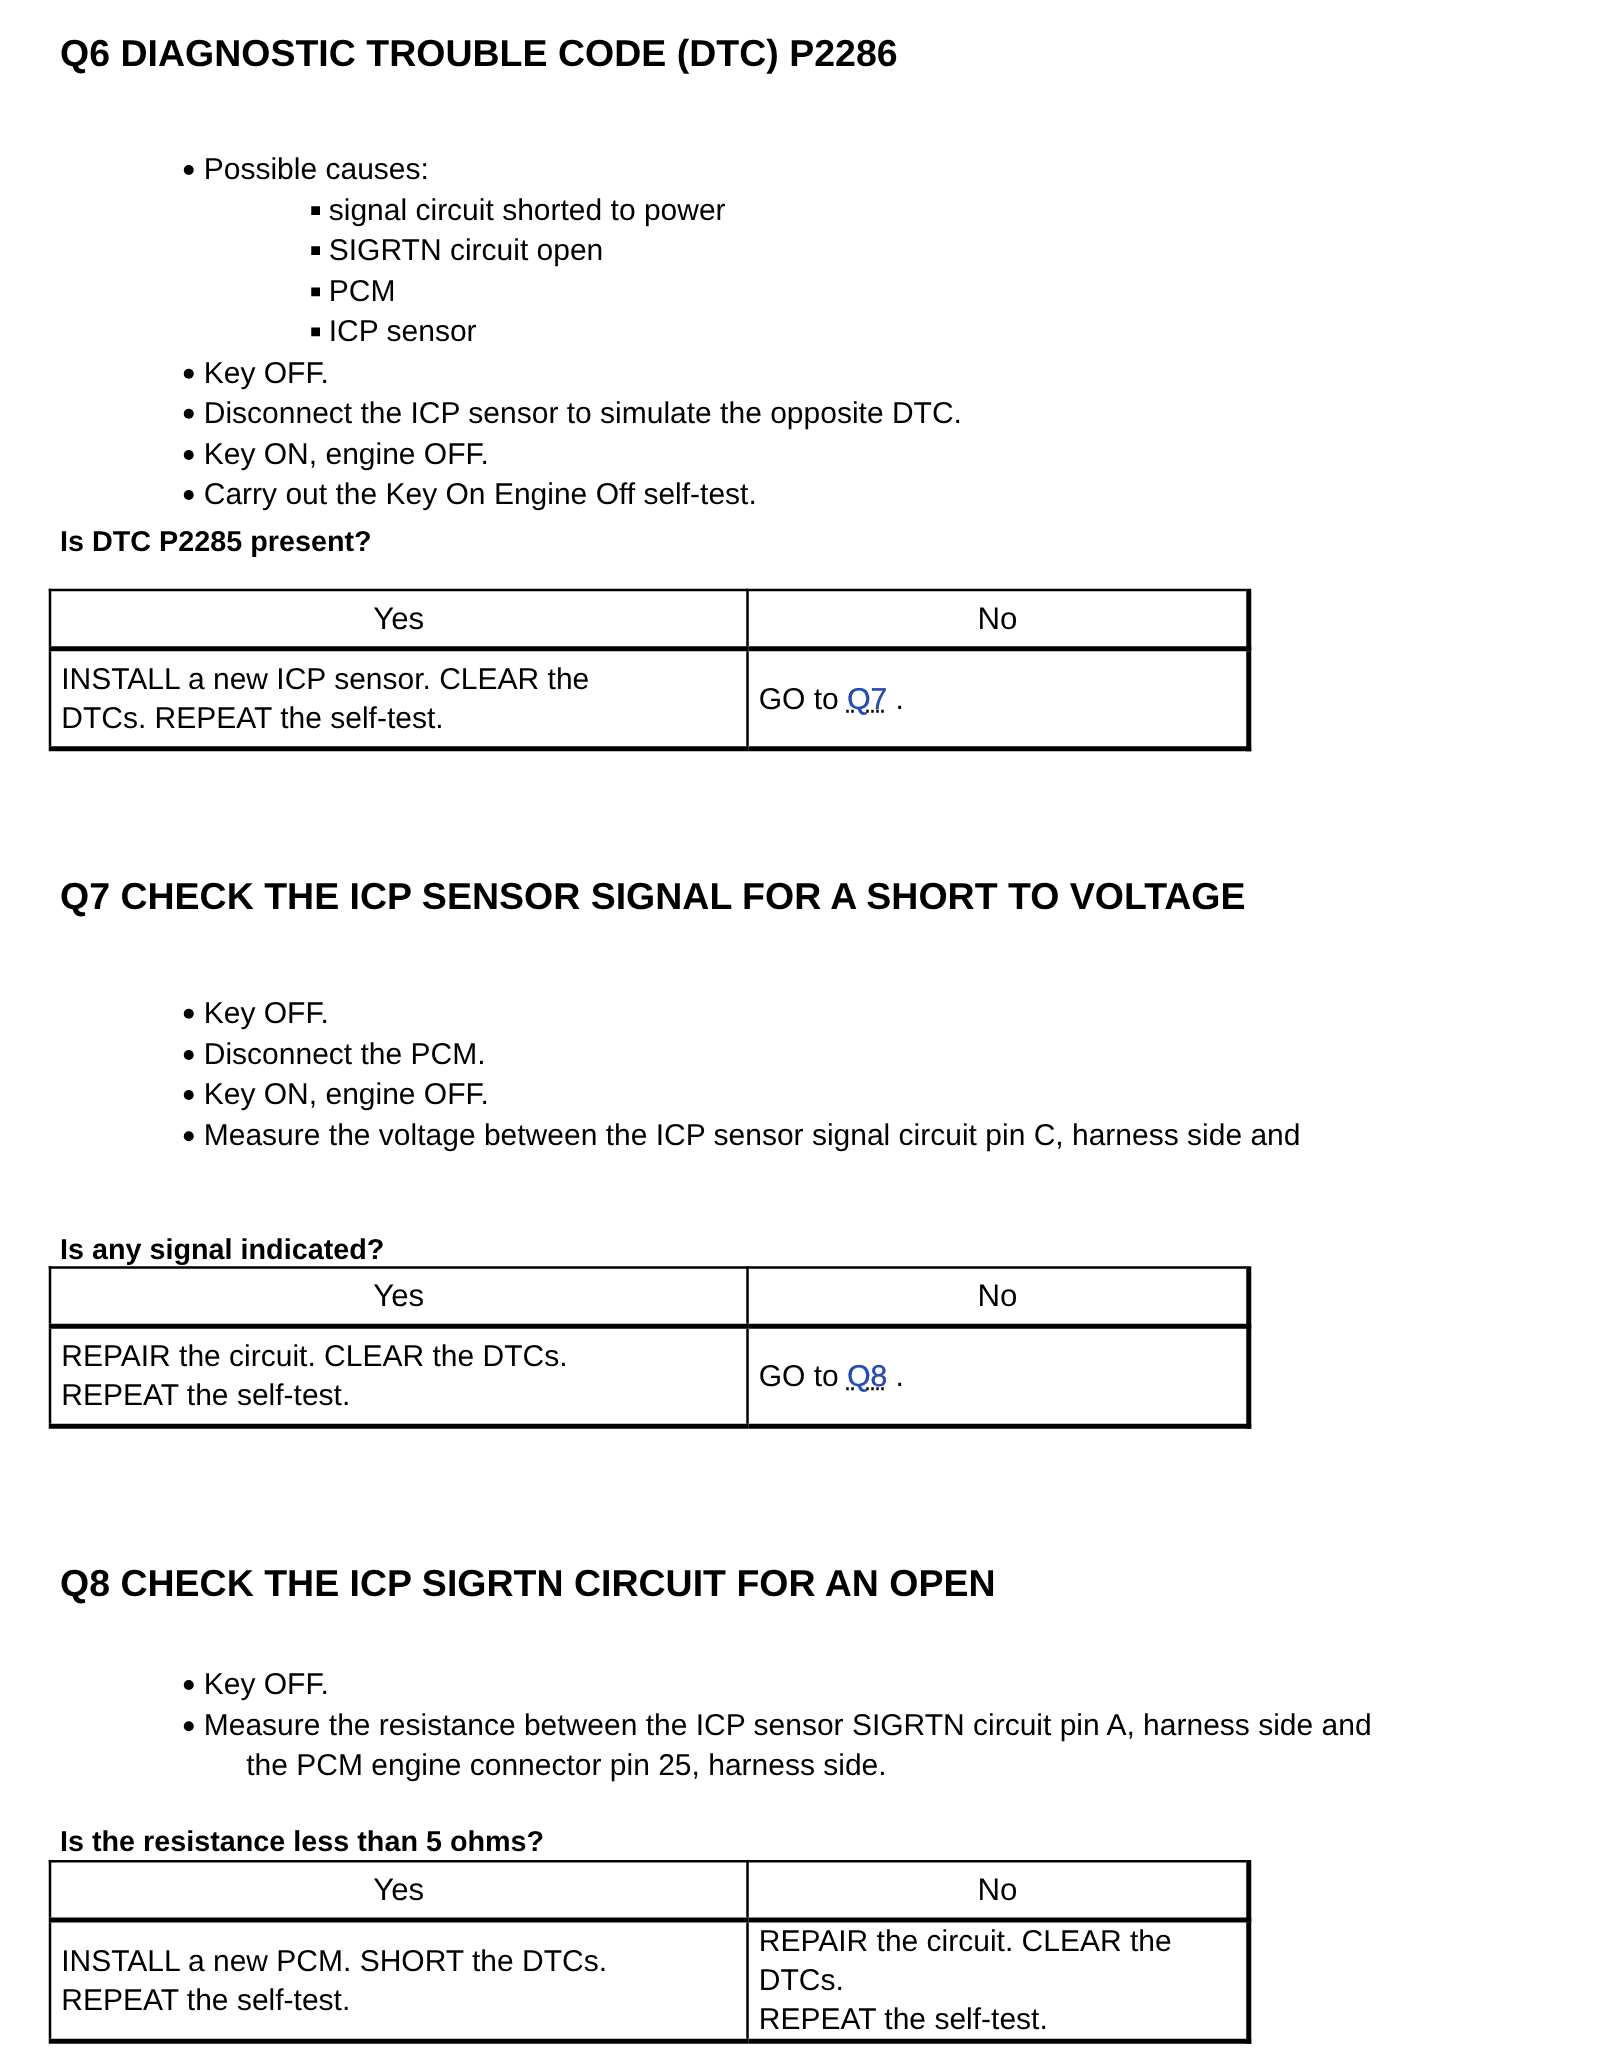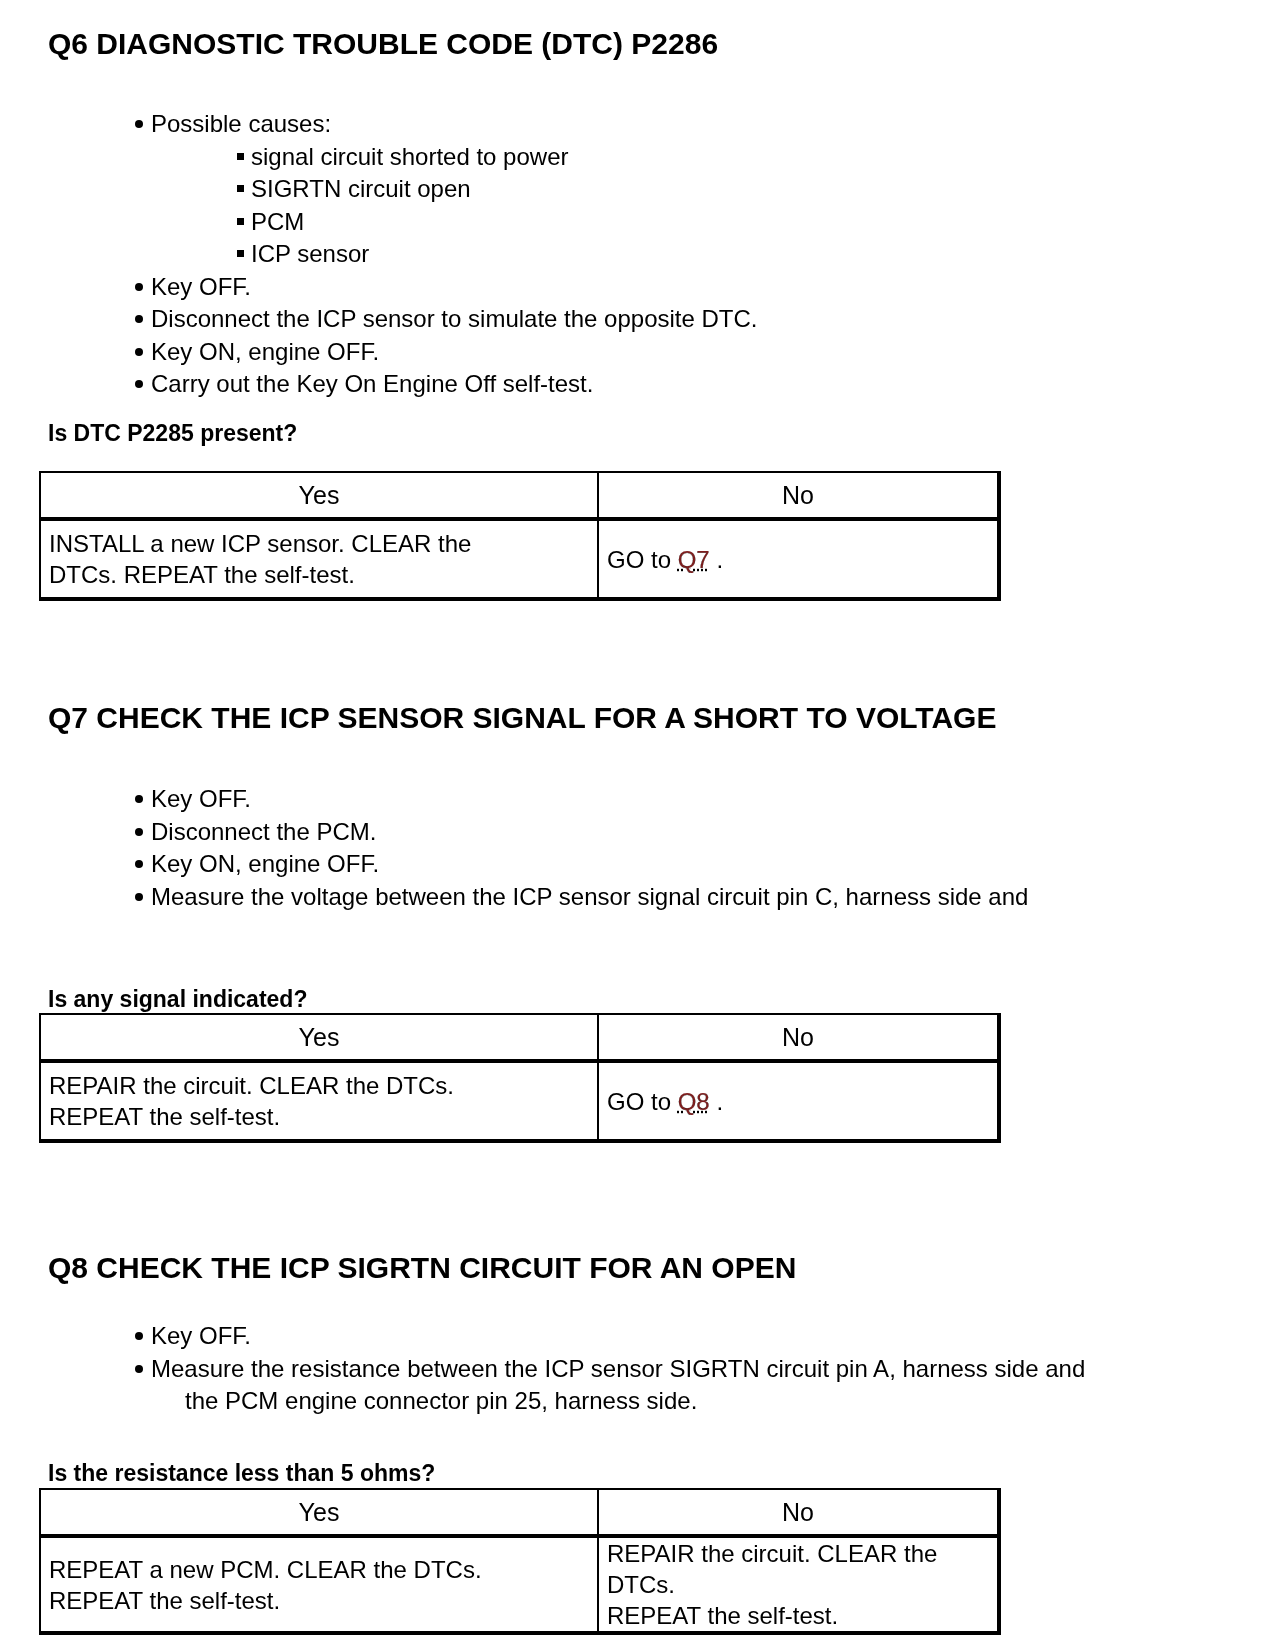--- a/index.html
+++ b/index.html
@@ -27,21 +27,21 @@
       font-family: "Liberation Sans", sans-serif;
       font-weight: bold;
       font-size: 30px;
       line-height: 34px;
       white-space: nowrap;
       letter-spacing: 0px;
     }
     .list {
       position: absolute;
       left: 0;
-      margin: 4px;
+      margin: 16px;
       padding: 0;
       list-style: none;
       font-size: 24px;
       line-height: 32.5px;
     }
     .bullet-item {
       position: relative;
       padding-left: 147px;
       white-space: nowrap;
     }
@@ -112,21 +112,21 @@
     table.decision td {
       height: 76px;
       line-height: 31px;
       border-bottom: 4px solid #000;
     }
     table.decision th:last-child, table.decision td:last-child {
       border-right: 4px solid #000;
     }
     table.decision col.c1 { width: 558px; }
     .goto-link {
-      color: #7f1d1d;
+      color: #1d4ed8;
       text-decoration: underline dotted;
       font-family: "Liberation Sans", sans-serif;
       font-weight: 300;
       -webkit-text-stroke: 0.2px #000;
       cursor: pointer;
     }
   </style>
 </head>
 <body>
 
@@ -229,21 +229,21 @@
         <col class="c1">
         <col>
       </colgroup>
     <tbody>
         <tr>
       <th>Yes</th>
       <th>No</th>
     </tr>
     <tr>
       <td>
-        <span>REPEAT a new PCM. CLEAR the DTCs.</span><br>
+        <span>INSTALL a new PCM. SHORT the DTCs.</span><br>
         <span>REPEAT the self-test.</span>
       </td>
       <td>
         <span>REPAIR the circuit. CLEAR the DTCs.</span><br>
         <span>REPEAT the self-test.</span>
       </td>
     </tr>
   </tbody>
     </table>
 </div>

